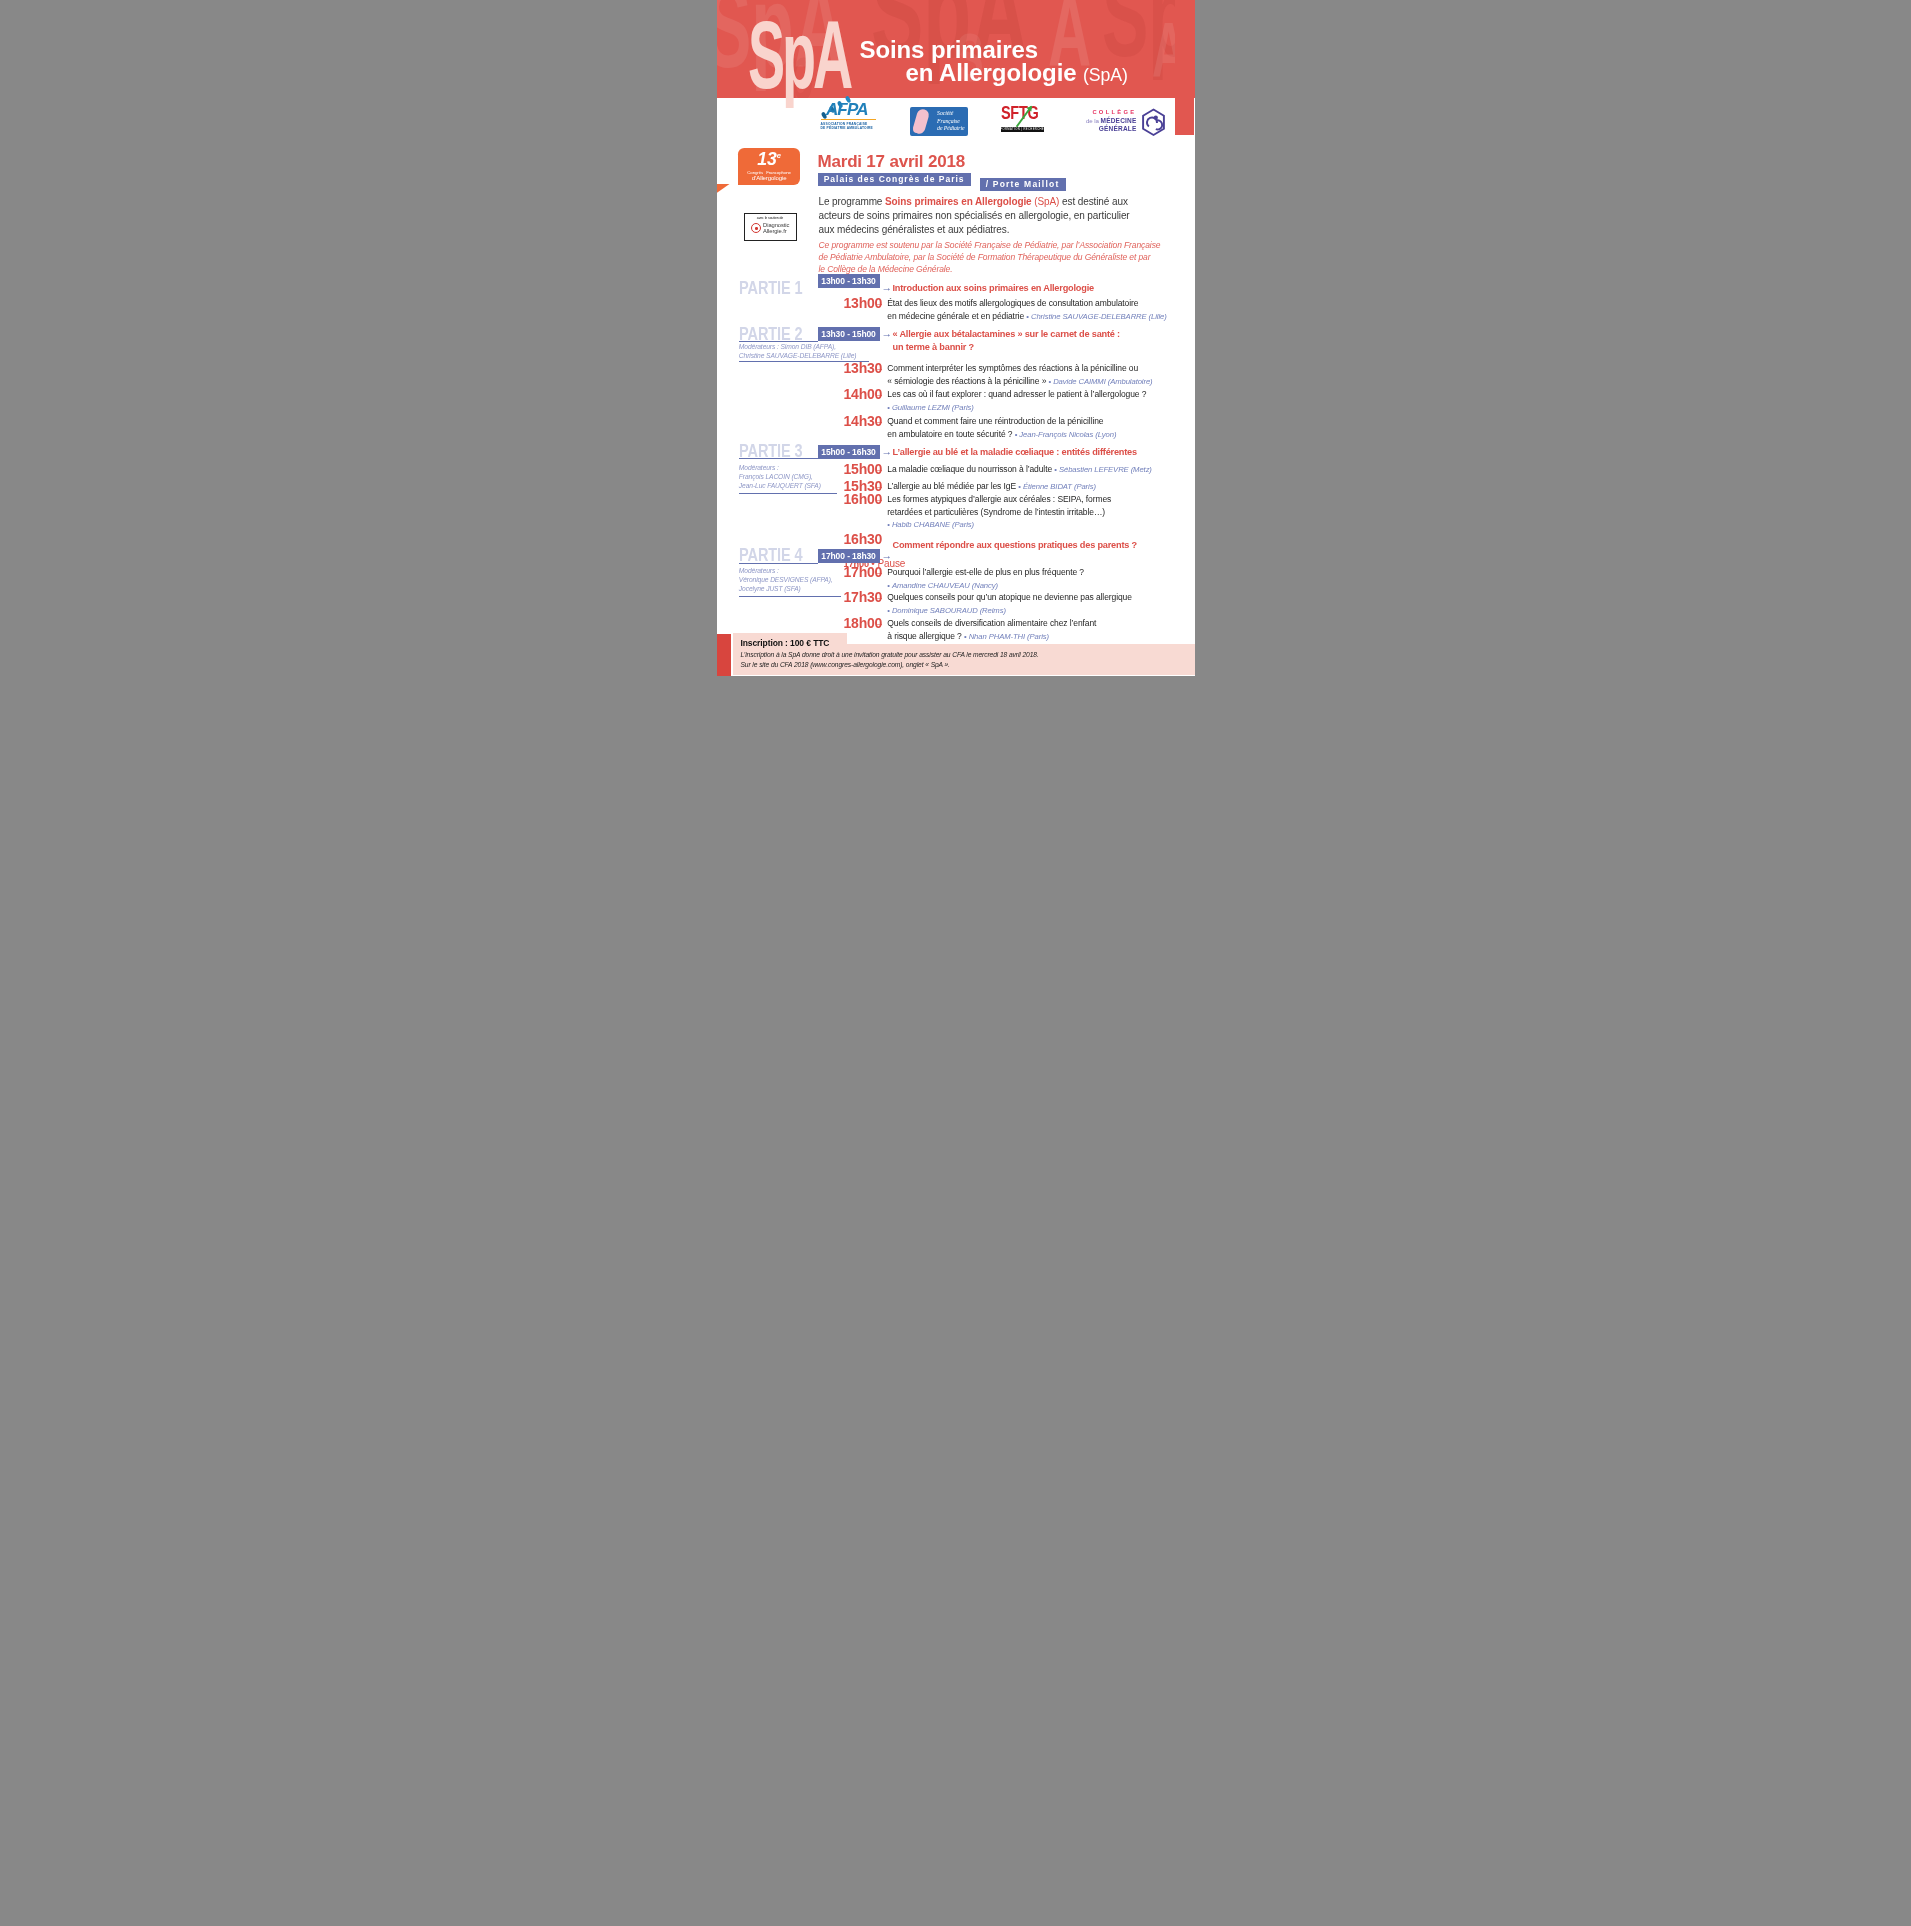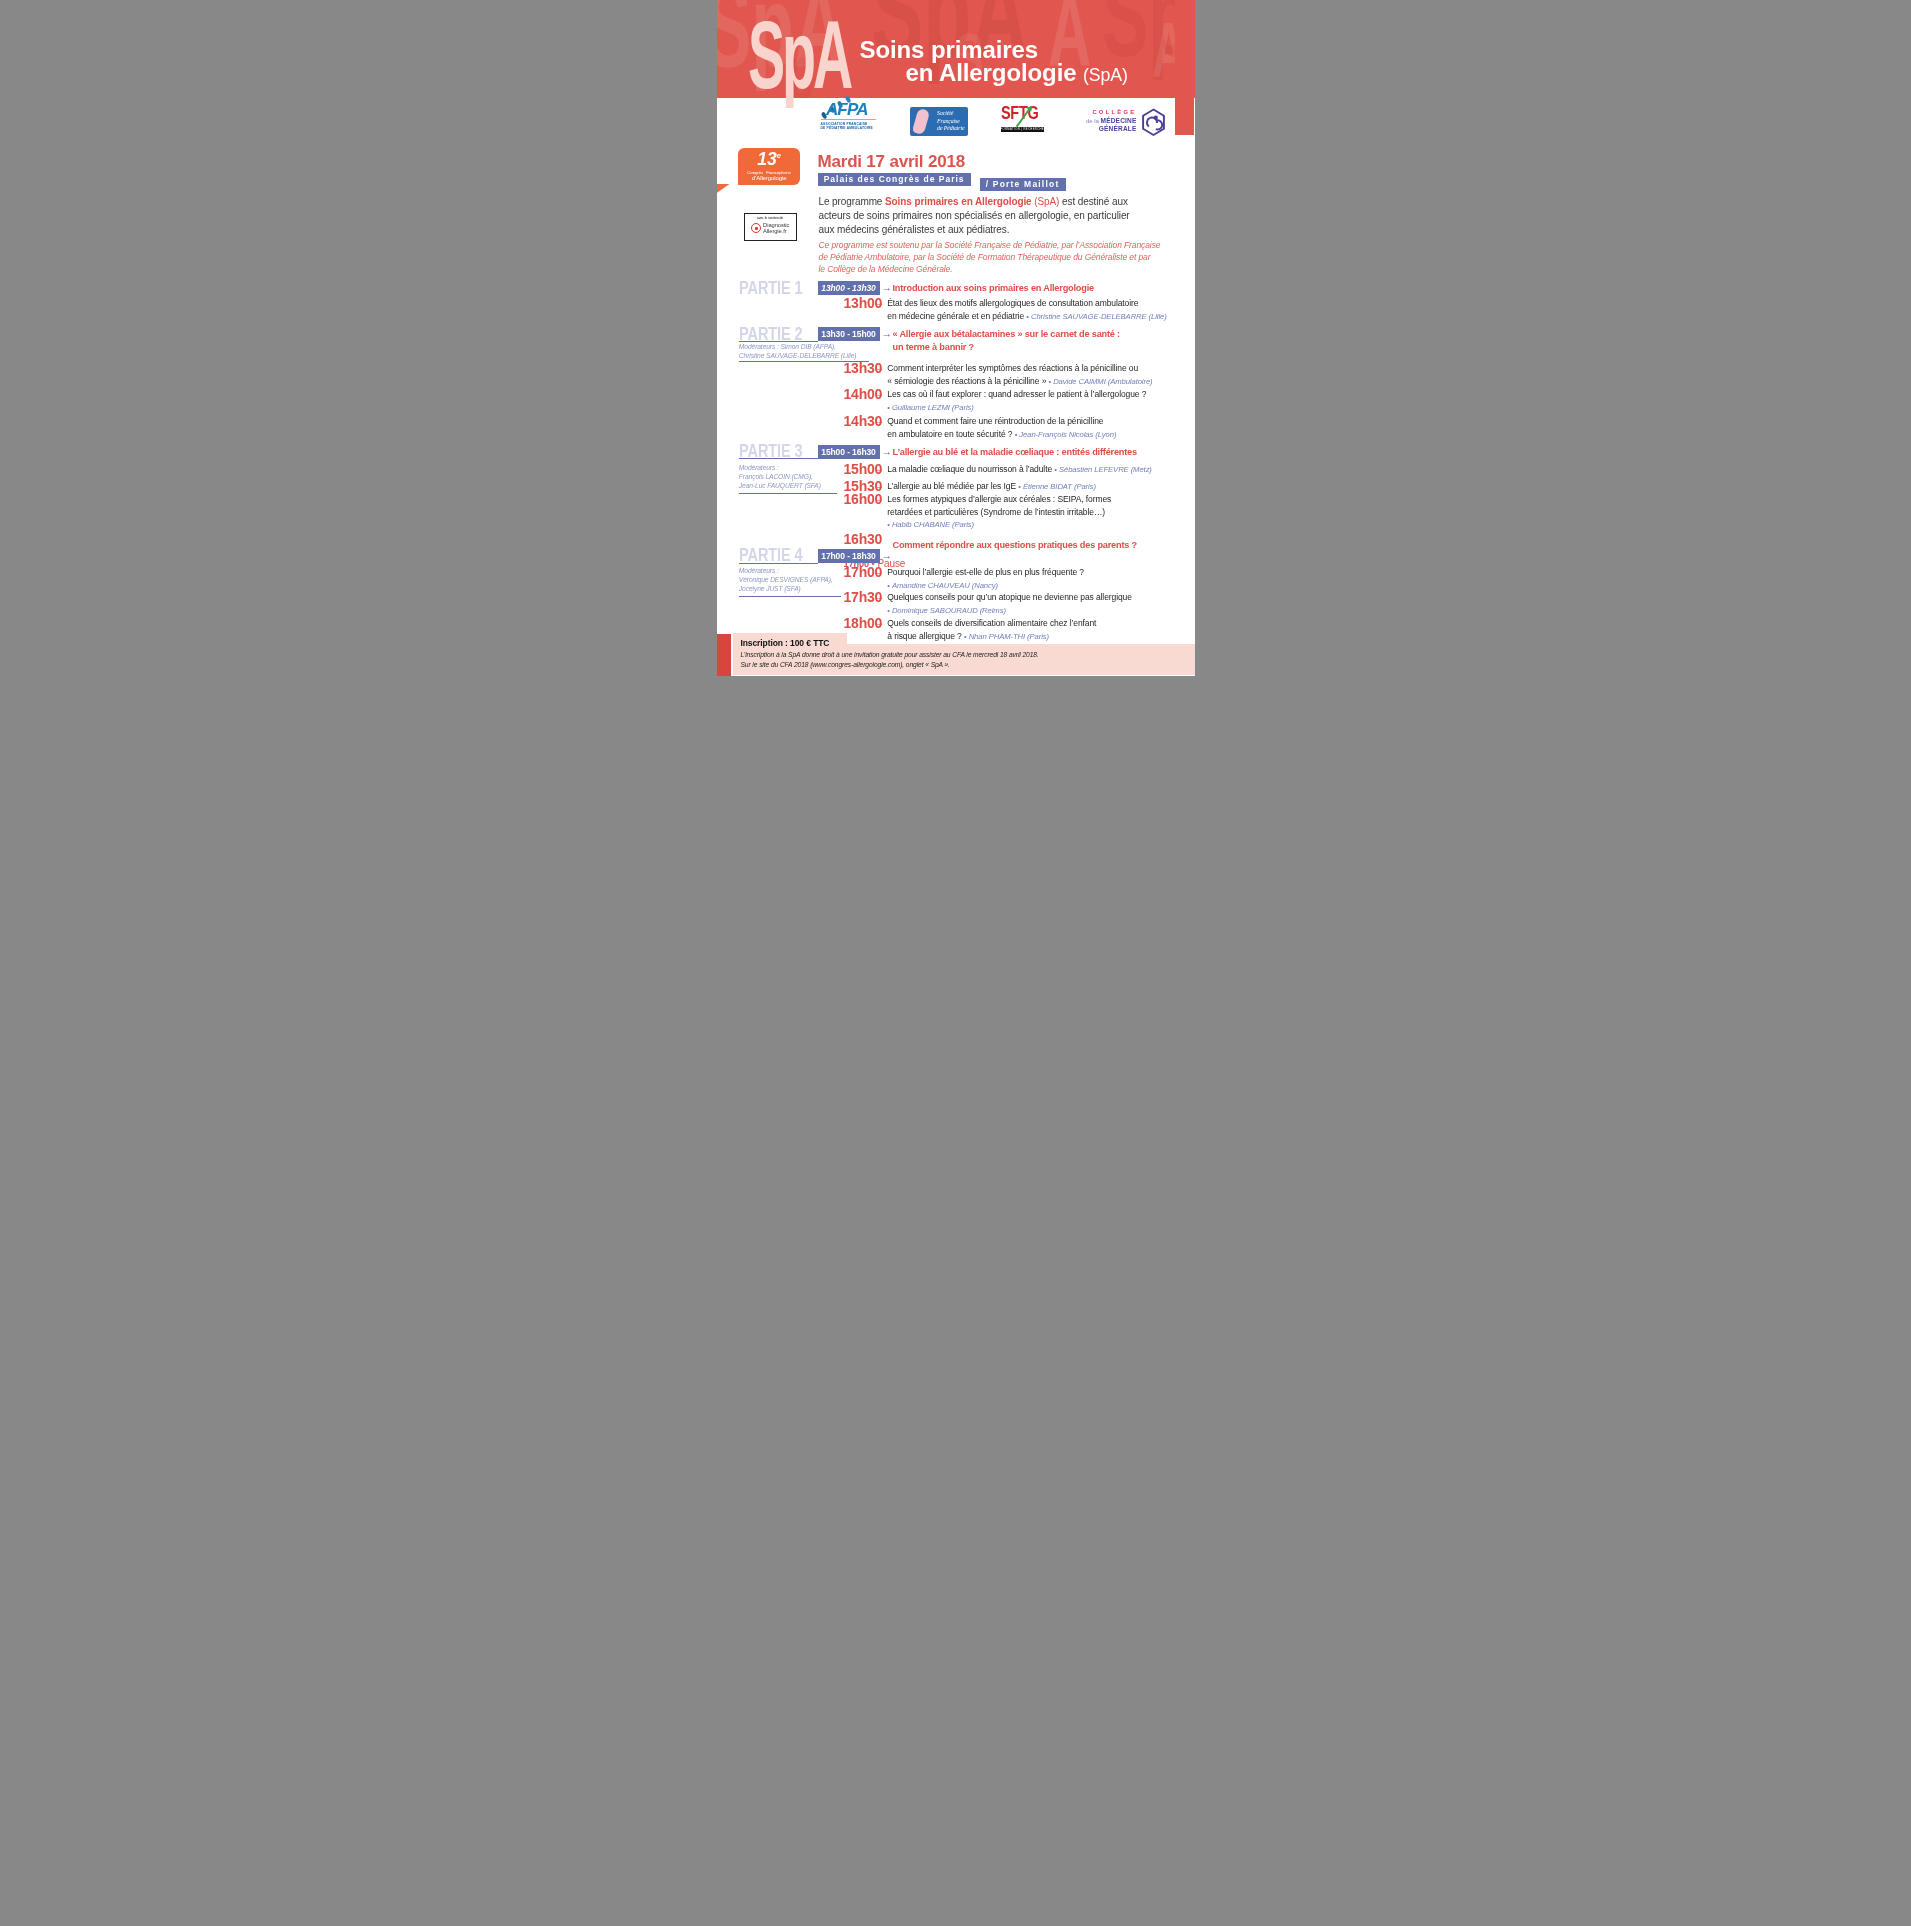--- a/index.html
+++ b/index.html
@@ -177,21 +177,21 @@
     </div>
   </div>
 
   <div id="sponsor-note">
     <div>Ce programme est soutenu par la Société Française de Pédiatrie, par l’Association Française</div>
     <div>de Pédiatrie Ambulatoire, par la Société de Formation Thérapeutique du Généraliste et par</div>
     <div>le Collège de la Médecine Générale.</div>
   </div>
 
   <div class="sec-label" style="top:280px;">PARTIE 1</div>
-  <div class="timebox" style="top:281px;font-style:italic;">13h00 - 13h30</div>
+  <div class="timebox" style="top:274px;">13h00 - 13h30</div>
   <div class="sec-arrow" style="top:283px;">→</div>
   <div class="sec-title" style="top:283px;">Introduction aux soins primaires en Allergologie</div>
 
   <div class="talk" style="top:297px;">
     <span class="t">13h00</span>
     <span class="ar">→</span>
     <div class="tx">
       <div>État des lieux des motifs allergologiques de consultation ambulatoire</div>
       <div><span>en médecine générale et en pédiatrie</span> <span class="spk">Christine SAUVAGE-DELEBARRE (Lille)</span></div>
     </div>

